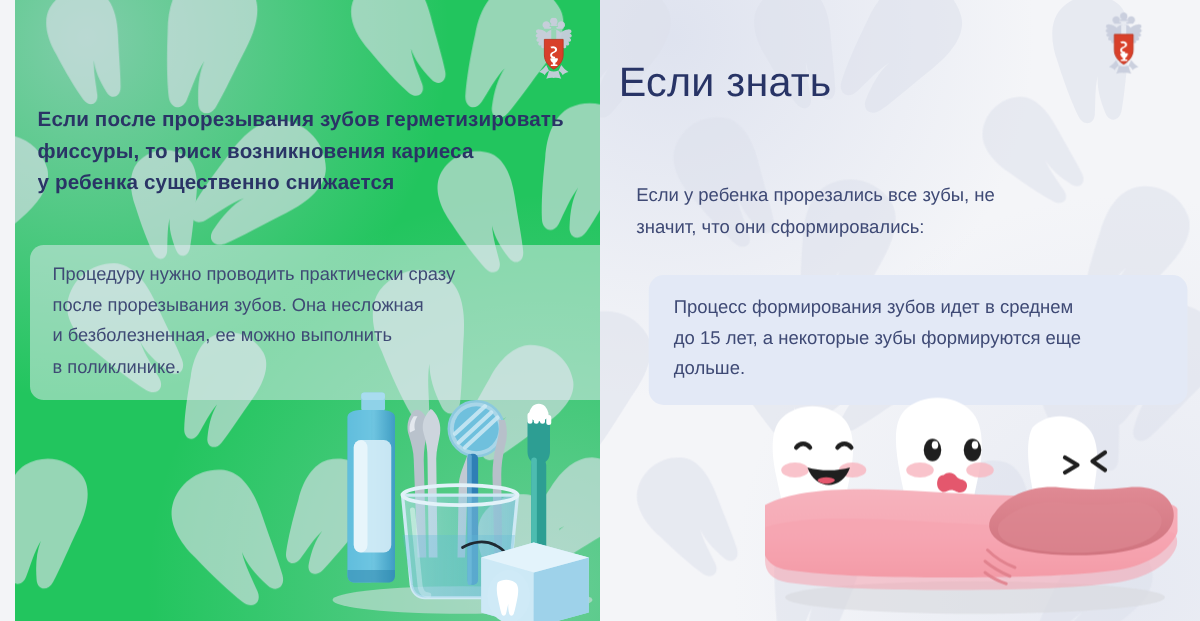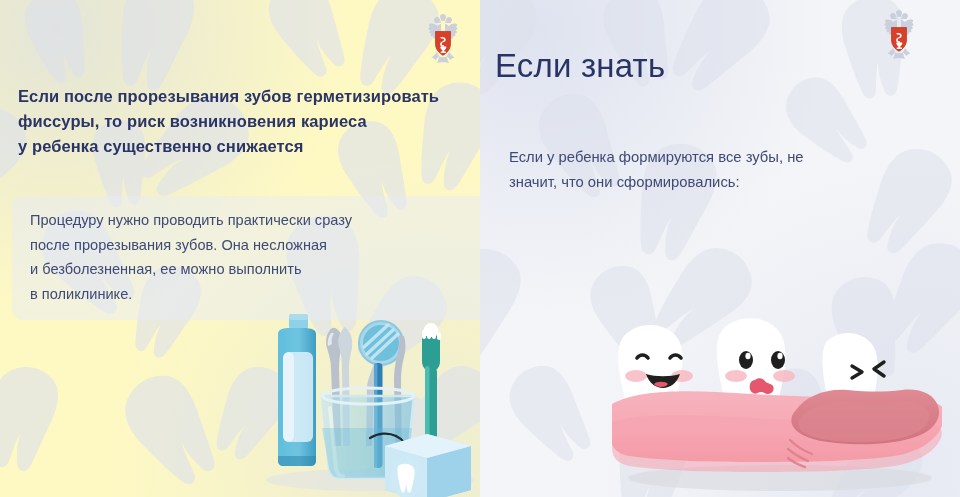--- a/index.html
+++ b/index.html
@@ -22,21 +22,21 @@
   }
 
   
   .slide {
     position: absolute;
     top: 0;
     height: 497px;
     width: 480px;
     overflow: hidden;
   }
-  .slide-left  { left: 0; background: #fef9c3; }
+  .slide-left  { left: 12px; background: #22c55e; }
   .slide-right { left: 480px; background: #f4f5f8; }
 
   
   .bg-pattern {
     position: absolute;
     inset: 0;
     pointer-events: none;
   }
   .bg-pattern svg { display: block; width: 100%; height: 100%; }
 
@@ -280,23 +280,28 @@
         <path d="M19.2 23.4c2.6-1.1 4.9-.2 5.4 1.5.4 1.4-.5 2.6-2.1 3.2-1.3.5-2 1.2-1.8 2.1.2.9 1.1 1.3 2.3 1.1l.2 1.5c-2 .4-3.6-.4-4-2-.4-1.5.5-2.8 2.2-3.4 1.2-.5 1.8-1.1 1.6-1.9-.2-.8-1.2-1.2-2.6-.7l-1.2-1.4z"></path>
         <path d="M20 32.6h4.6c.5 0 .8.4.7.9-.3 1.6-1.5 2.7-3 2.7s-2.7-1.1-3-2.7c-.1-.5.2-.9.7-.9z"></path>
         <rect x="21.3" y="35.6" width="2" height="2.4" rx="0.5"></rect>
         <rect x="19.6" y="37.6" width="5.4" height="1.3" rx="0.6"></rect>
       </g>
     </svg>
   </div>
 
   <div class="title-right">Если знать</div>
 
-  <div class="intro-right">Если у ребенка формируются все зубы, не
+  <div class="intro-right">Если у ребенка прорезались все зубы, не
 значит, что они сформировались:</div>
 
+  <div class="highlight-right">
+    <div class="body-text">Процесс формирования зубов идет в среднем
+до 15 лет, а некоторые зубы формируются еще
+дольше.</div>
+  </div>
 
   <div class="illus illus-dental">
     <svg viewBox="0 0 236 189" xmlns="http://www.w3.org/2000/svg">
       <defs>
         <linearGradient id="bottleG" x1="0" y1="0" x2="1" y2="0">
           <stop offset="0%" stop-color="#4eb0d4"></stop>
           <stop offset="55%" stop-color="#6ec4e0"></stop>
           <stop offset="100%" stop-color="#3f9dc3"></stop>
         </linearGradient>
         <linearGradient id="glassG" x1="0" y1="0" x2="1" y2="0">

